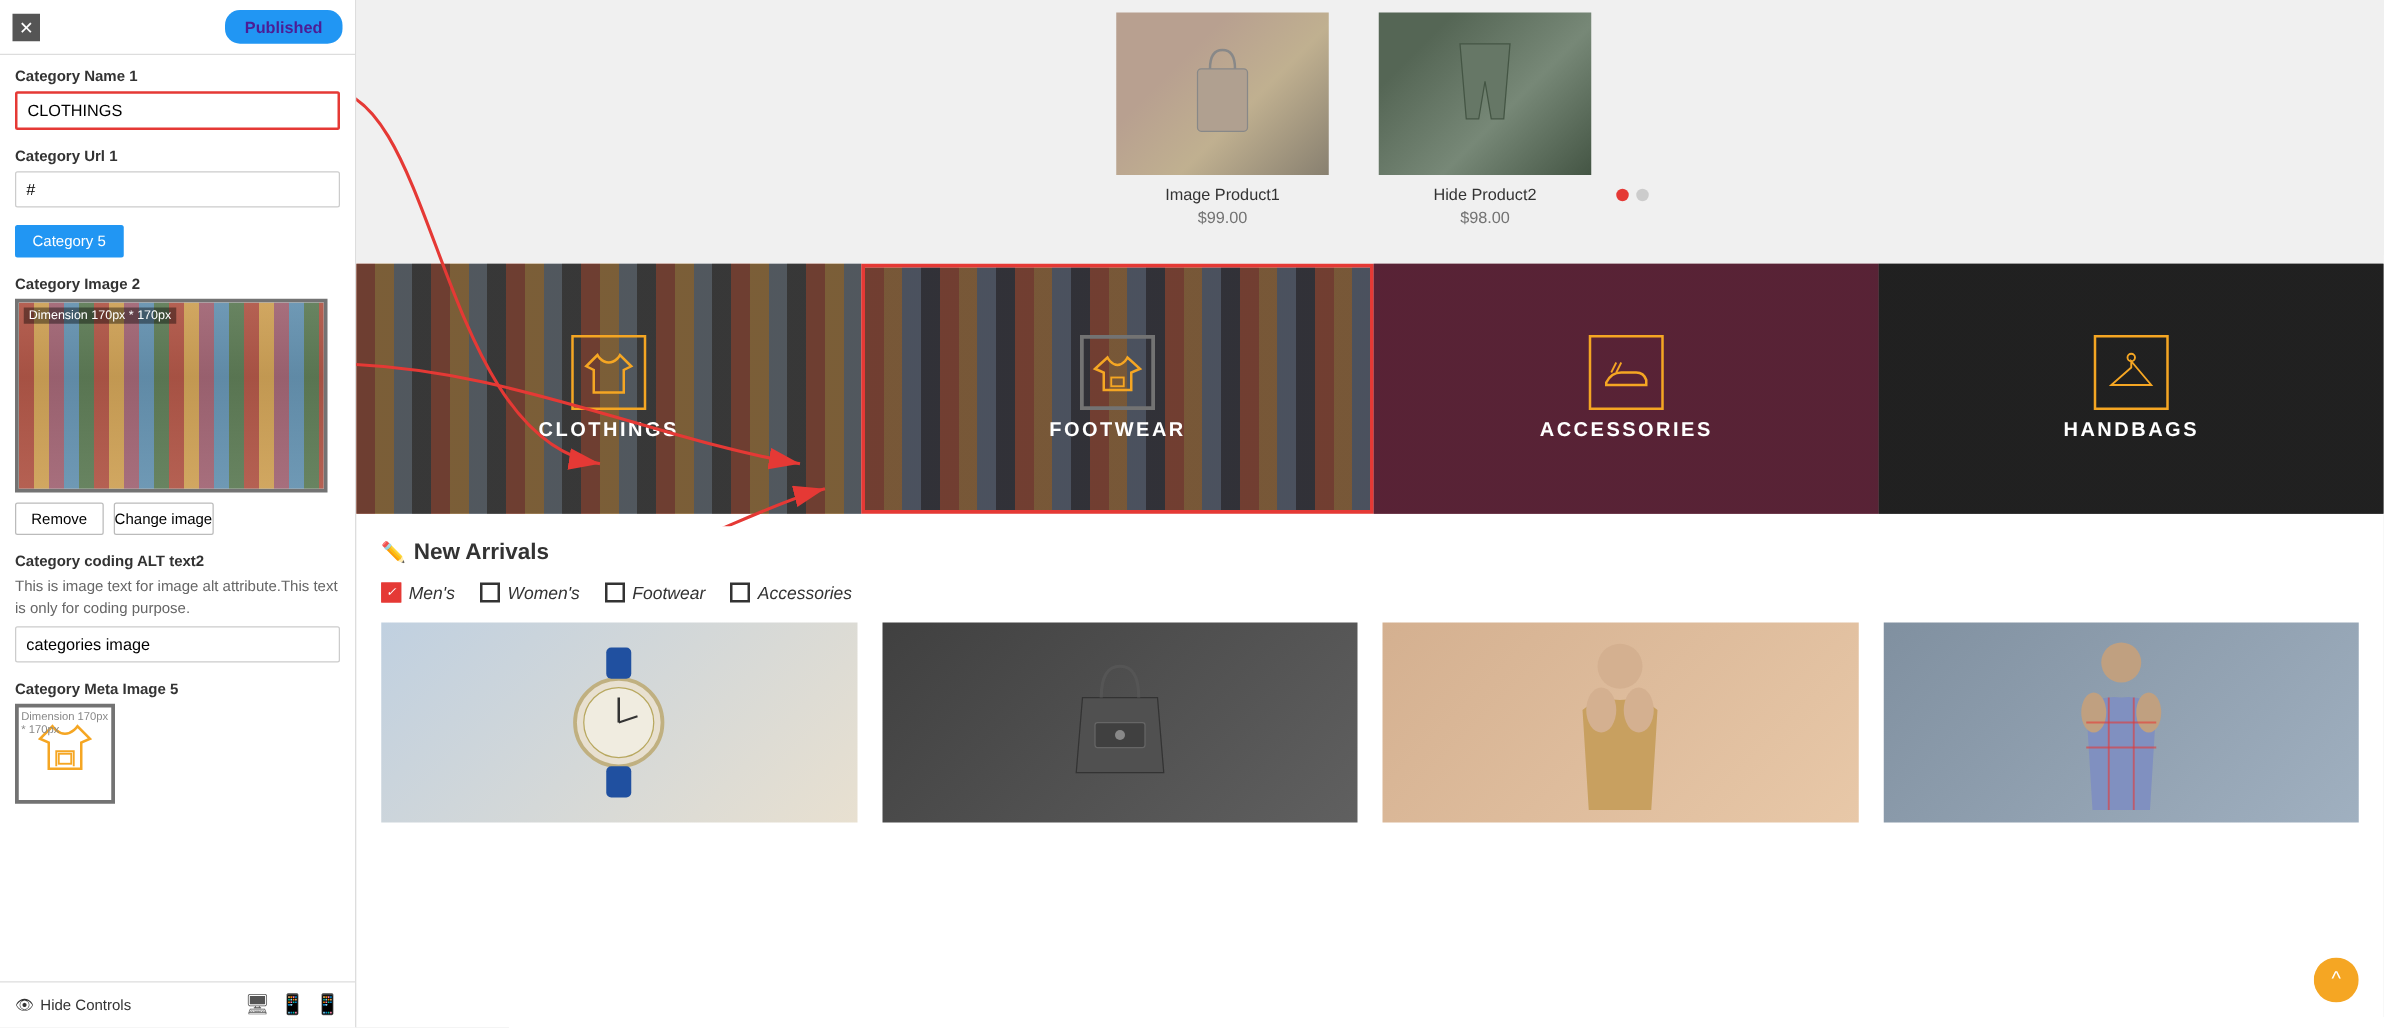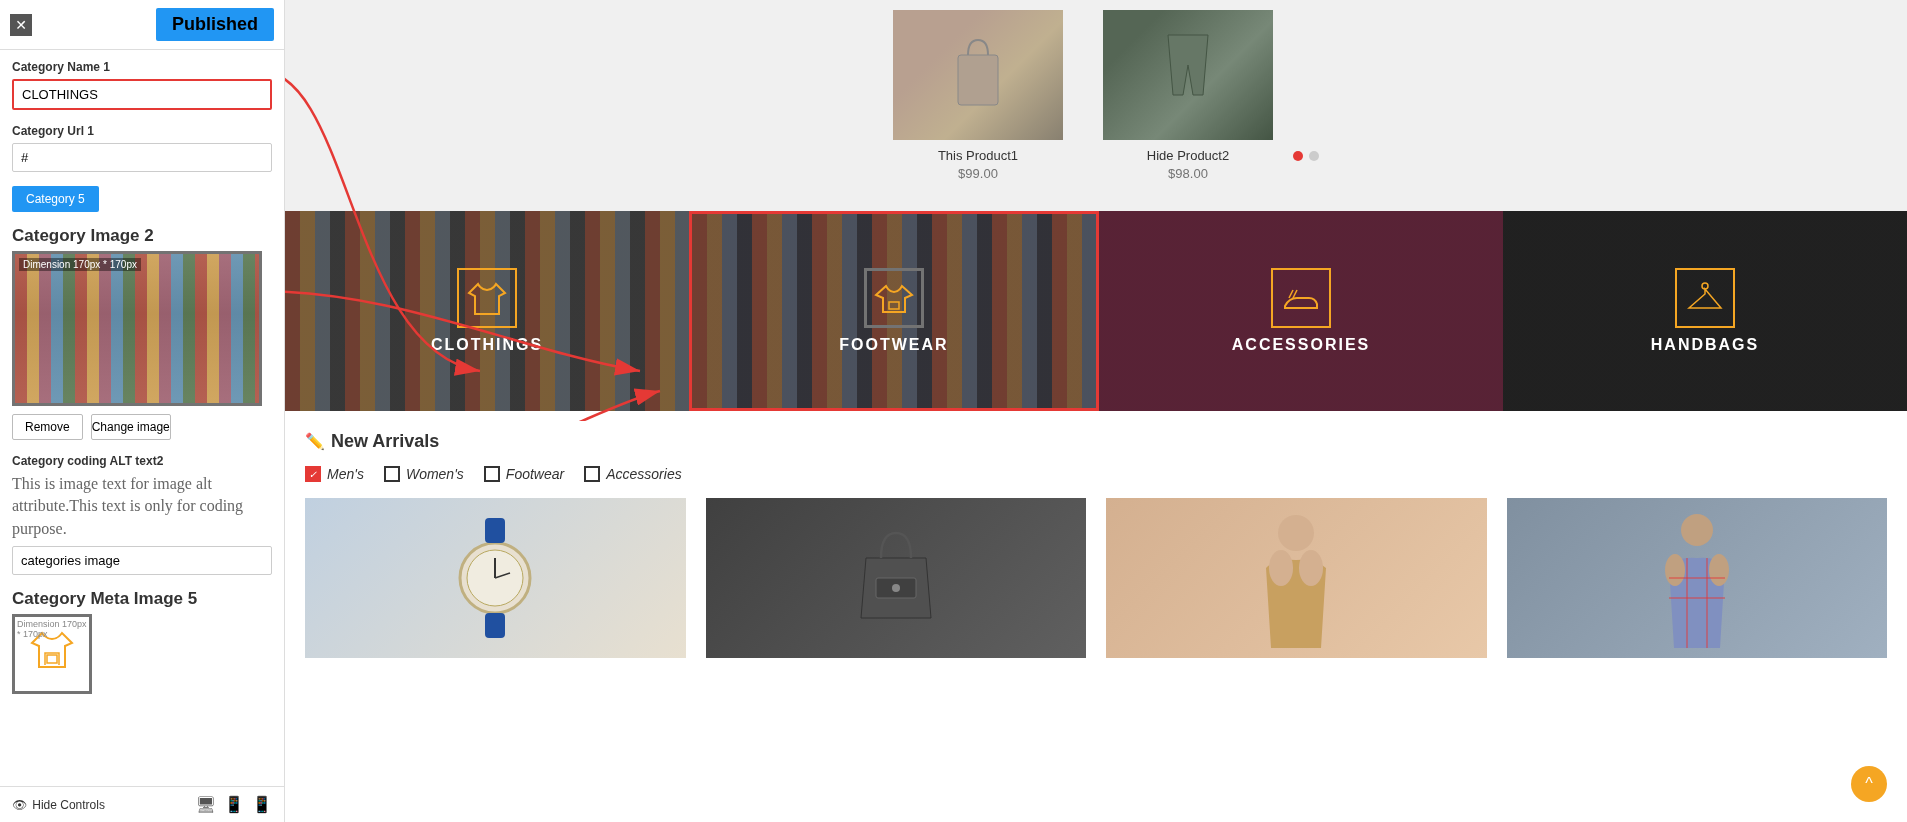--- a/index.html
+++ b/index.html
@@ -34,27 +34,27 @@
       color: #fff;
       border: none;
       cursor: pointer;
       font-size: 14px;
       display: flex; align-items: center; justify-content: center;
       margin-right: auto;
     }
 
     .published-btn {
       background: #2196f3;
-      color: #000000;
+      color: #4c1d95;
       border: none;
       padding: 6px 16px;
-      font-size: 18px;
+      font-size: 13px;
       font-weight: bold;
       cursor: pointer;
-      border-radius: 2px;
+      border-radius: 12px;
     }
 
     .panel-body {
       flex: 1;
       overflow-y: auto;
       padding: 10px 12px;
     }
 
     .field-group { margin-bottom: 14px; }
 
@@ -82,21 +82,21 @@
       border: none;
       padding: 6px 14px;
       font-size: 12px;
       cursor: pointer;
       border-radius: 2px;
       margin-bottom: 14px;
       display: inline-block;
     }
 
     .section-label {
-      font-size: 17px;
+      font-size: 12px;
       color: #333;
       font-weight: 600;
       margin-bottom: 5px;
     }
 
     .image-box {
       border: 2px solid #e53935;
       width: 250px;
       height: 155px;
       overflow: hidden;
@@ -144,25 +144,24 @@
     .change-btn {
       background: #fff;
       border: 1px solid #bbb;
       padding: 5px 0;
       font-size: 12px;
       cursor: pointer;
       border-radius: 2px;
     }
 
     .alt-text-note {
-      font-size: 16px;
+      font-size: 12px;
       color: #666;
       margin-bottom: 6px;
       line-height: 1.4;
-      font-family: Liberation Serif, serif;
     }
 
     .meta-image-box {
       border: 2px solid #e53935;
       width: 80px; height: 80px;
       display: flex; align-items: center; justify-content: center;
       background: #fff;
       margin-bottom: 6px;
       position: relative;
     }
@@ -443,21 +442,21 @@
 
     <div class="top-products">
       <div class="product-card">
         <div class="product-img p1">
 
           <svg width="80" height="100" viewBox="0 0 80 100" fill="none">
             <rect x="20" y="30" width="40" height="50" rx="3" fill="#b0a090" stroke="#888" stroke-width="1"></rect>
             <path d="M30 30 Q30 15 40 15 Q50 15 50 30" stroke="#888" stroke-width="2" fill="none"></path>
           </svg>
         </div>
-        <div class="product-name">This Product1</div>
+        <div class="product-name">Image Product1</div>
         <div class="product-price">$99.00</div>
       </div>
       <div class="product-card">
         <div class="product-img p2">
 
           <svg width="80" height="100" viewBox="0 0 80 100" fill="none">
             <path d="M20 10 L60 10 L55 70 L45 70 L40 40 L35 70 L25 70 Z" fill="#667766" stroke="#445544" stroke-width="1"></path>
           </svg>
         </div>
         <div class="product-name">Hide Product2</div>

